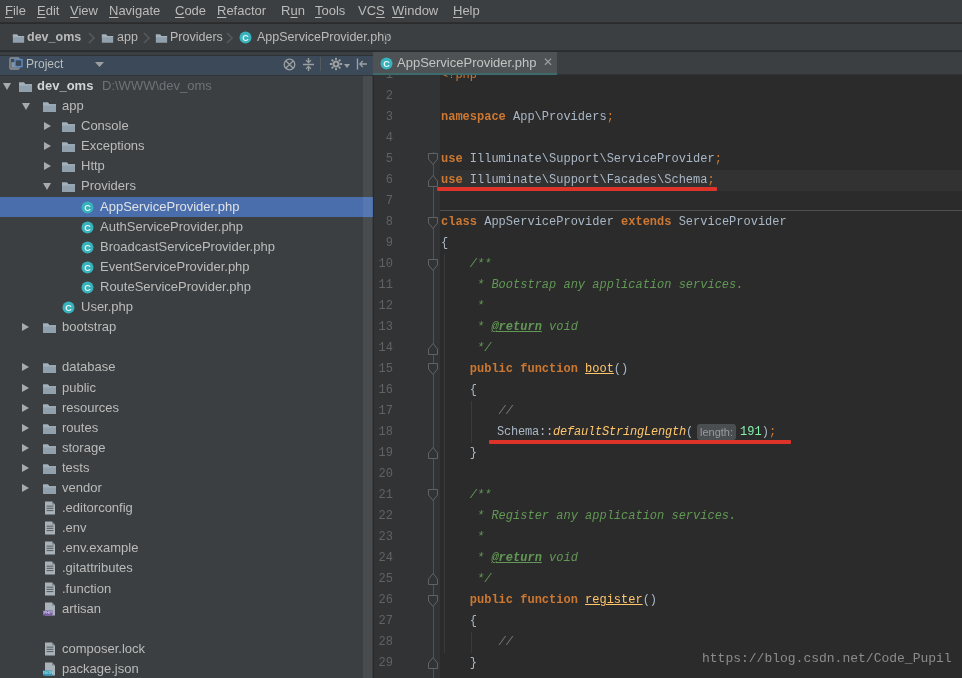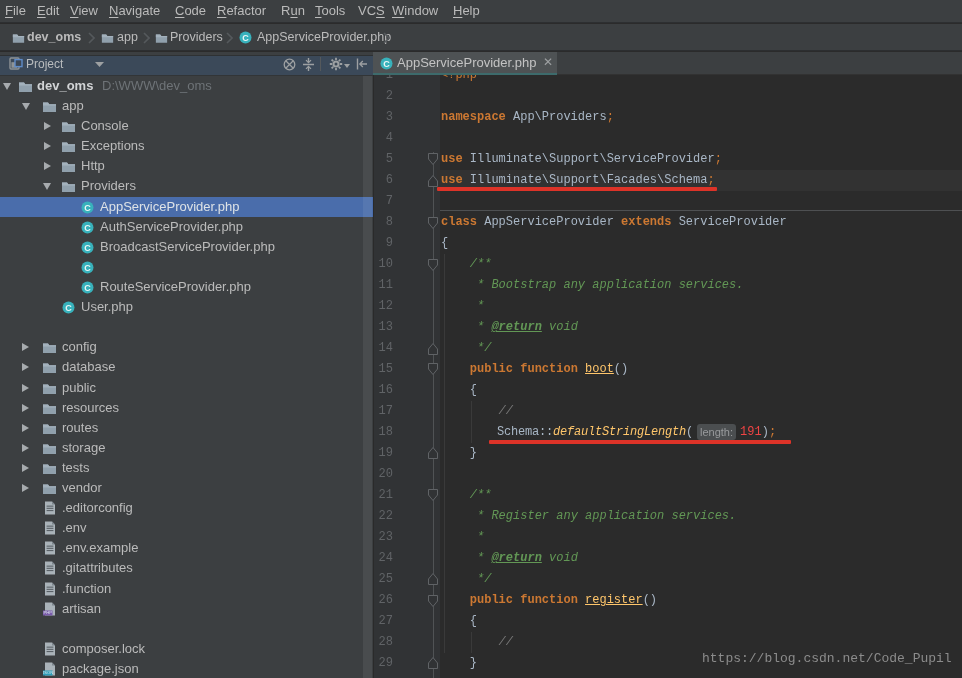--- a/index.html
+++ b/index.html
@@ -37,21 +37,21 @@
   #sepline { position:absolute; left:67px; top:158px; width:522px; height:1px; background:#4e5052; }
   .foldline { position:absolute; left:60px; top:100px; width:1px; height:526px; background:#505355; }
   .guide { position:absolute; width:1px; background:#3a3a3a; }
   pre { font-family:"Liberation Mono", monospace; font-size:12px; line-height:21px; }
   #gutternums { position:absolute; left:0; top:13px; width:20px; text-align:right; color:#606366; }
   #code { position:absolute; left:68px; top:13px; color:#a9b7c6; }
   .k { color:#cc7832; font-weight:bold; }
   .o { color:#cc7832; }
   .fn { color:#ffc66b;text-decoration:underline; }
   .fni { color:#ffc66b; font-style:italic; }
-  .num { color:#ef4444; }
+  .num { color:#86efac; }
   .cm { color:#629755; font-style:italic; }
   .cmb { color:#629755; font-weight:bold; text-decoration:underline; }
   .lc { color:#787878; font-style:italic; }
   .hintgap { display:inline-block; width:47px; }
   .redline { position:absolute; height:4px; background:#dd3328; border-radius:1px; z-index:4; }
   #hint { position:absolute; left:324px; top:372px; height:16px; background:#4b4e50;
     border-radius:3px; color:#999b9d; font-size:11px; line-height:16px; padding:0 3px;
     font-family:"Liberation Sans", sans-serif; z-index:3; }
   #tabstrip { position:absolute; left:0; top:0; width:589px; height:23px;
     background:#3c3f41; border-bottom:1px solid #323232; z-index:6; }
@@ -216,42 +216,43 @@
             <circle cx="6.5" cy="6.5" r="6" fill="#38b2bc"></circle>
             <text x="6.5" y="9.6" font-size="9" font-weight="bold" fill="#eaf6f6" text-anchor="middle" font-family="Liberation Sans">C</text>
           </svg>
           <span class="txt" style="left:100px">BroadcastServiceProvider.php</span>
         </div>
 <div class="trow" style="top:181px">
           <svg style="left:81px;top:4px" width="13" height="13" viewBox="0 0 13 13">
             <circle cx="6.5" cy="6.5" r="6" fill="#38b2bc"></circle>
             <text x="6.5" y="9.6" font-size="9" font-weight="bold" fill="#eaf6f6" text-anchor="middle" font-family="Liberation Sans">C</text>
           </svg>
+          <span class="txt" style="left:100px">EventServiceProvider.php</span>
         </div>
 <div class="trow" style="top:201px">
           <svg style="left:81px;top:4px" width="13" height="13" viewBox="0 0 13 13">
             <circle cx="6.5" cy="6.5" r="6" fill="#38b2bc"></circle>
             <text x="6.5" y="9.6" font-size="9" font-weight="bold" fill="#eaf6f6" text-anchor="middle" font-family="Liberation Sans">C</text>
           </svg>
           <span class="txt" style="left:100px">RouteServiceProvider.php</span>
         </div>
 <div class="trow" style="top:221px">
           <svg style="left:62px;top:4px" width="13" height="13" viewBox="0 0 13 13">
             <circle cx="6.5" cy="6.5" r="6" fill="#38b2bc"></circle>
             <text x="6.5" y="9.6" font-size="9" font-weight="bold" fill="#eaf6f6" text-anchor="middle" font-family="Liberation Sans">C</text>
           </svg>
           <span class="txt" style="left:81px">User.php</span>
         </div>
-<div class="trow" style="top:261px">
-          <span class="arr arr-r" style="left:22px;top:6px"></span>
-          <svg style="left:42px;top:4px" width="15" height="13" viewBox="0 0 15 13">
-<path d="M1 2.5 h5 l1.3 1.8 H14 V12 H1 Z" fill="#90a0ac"></path>
-<path d="M1 2.5 h5 l1.3 1.8 H14 V5.6 H1 Z" fill="#a3b1bc"></path>
-</svg>
-          <span class="txt" style="left:62px">config</span>
+<div class="trow" style="top:241px">
+          <span class="arr arr-r" style="left:22px;top:6px"></span>
+          <svg style="left:42px;top:4px" width="15" height="13" viewBox="0 0 15 13">
+<path d="M1 2.5 h5 l1.3 1.8 H14 V12 H1 Z" fill="#90a0ac"></path>
+<path d="M1 2.5 h5 l1.3 1.8 H14 V5.6 H1 Z" fill="#a3b1bc"></path>
+</svg>
+          <span class="txt" style="left:62px">bootstrap</span>
         </div>
 <div class="trow" style="top:281px">
           <span class="arr arr-r" style="left:22px;top:6px"></span>
           <svg style="left:42px;top:4px" width="15" height="13" viewBox="0 0 15 13">
 <path d="M1 2.5 h5 l1.3 1.8 H14 V12 H1 Z" fill="#90a0ac"></path>
 <path d="M1 2.5 h5 l1.3 1.8 H14 V5.6 H1 Z" fill="#a3b1bc"></path>
 </svg>
           <span class="txt" style="left:62px">database</span>
         </div>
 <div class="trow" style="top:302px">

